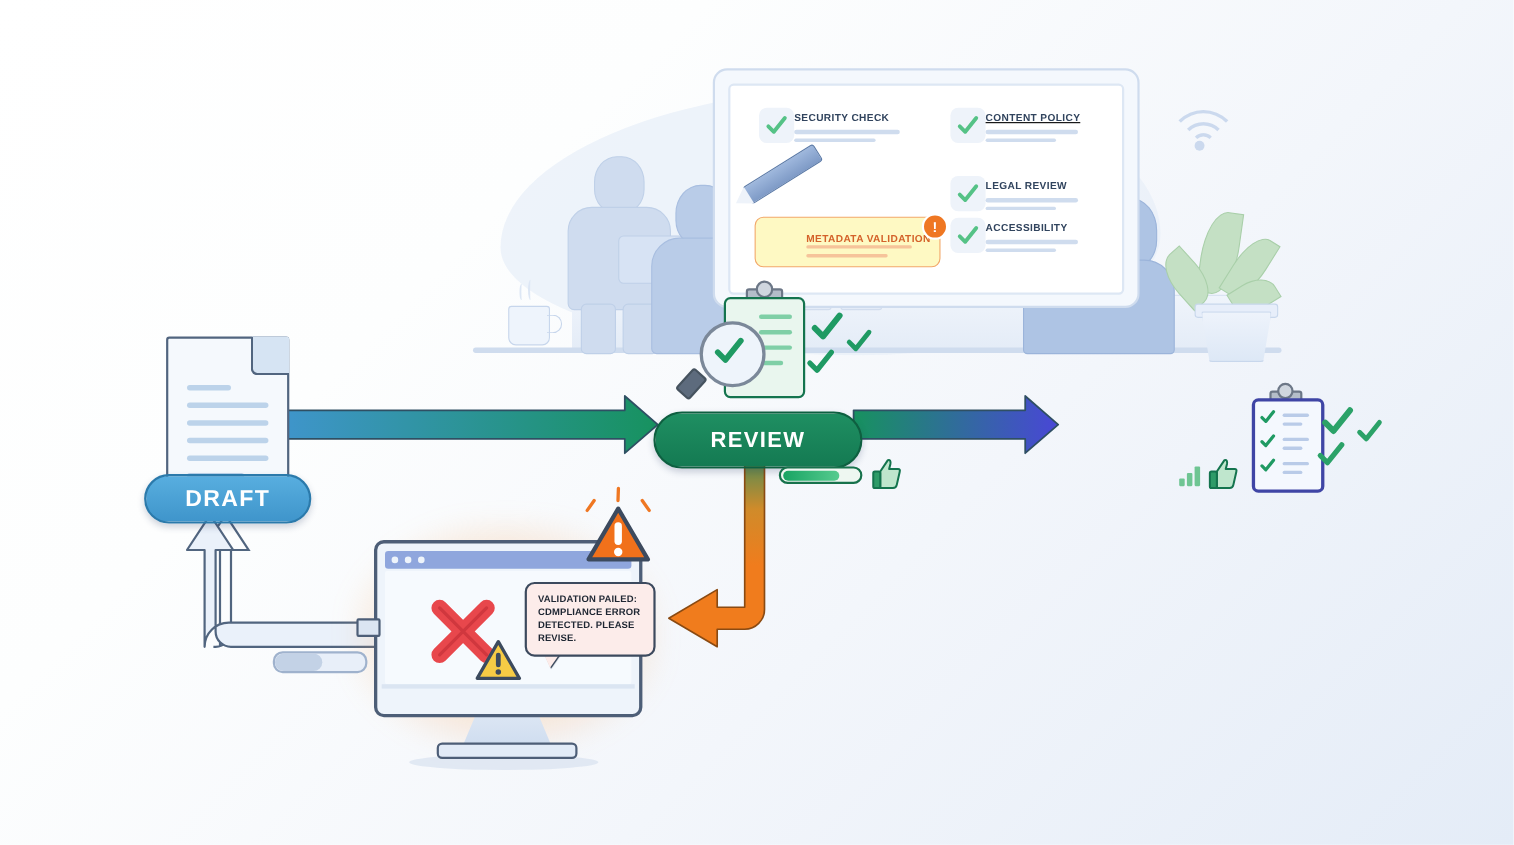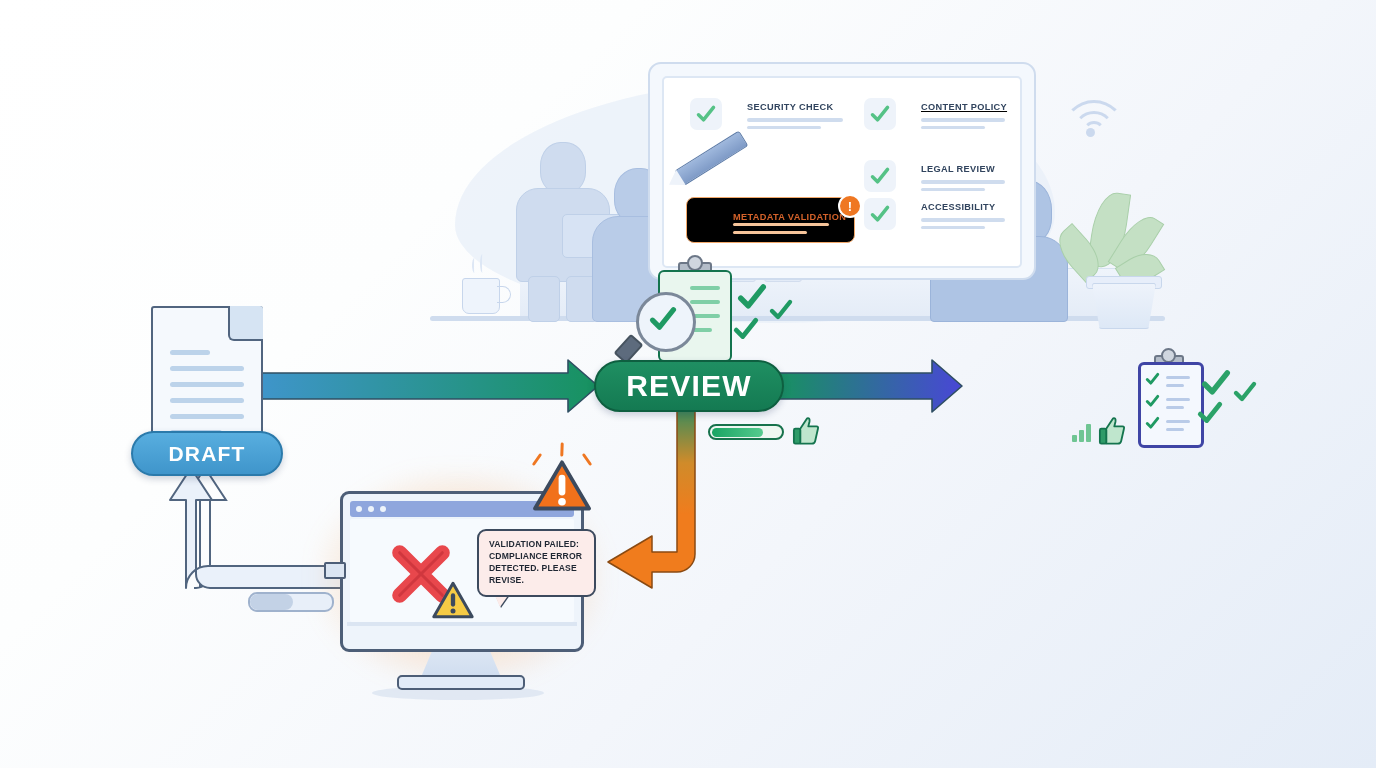--- a/index.html
+++ b/index.html
@@ -65,36 +65,36 @@
   .mon-outer{
     position:absolute;left:648px;top:62px;width:384px;height:214px;
     background:#f4f8fd;border:2.4px solid #cfdcee;border-radius:13px;
   }
   .mon-inner{
     position:absolute;left:662px;top:76px;width:356px;height:188px;
     background:#ffffff;border:2px solid #dde7f4;border-radius:5px;
   }
   .mon-stand{position:absolute;left:800px;top:264px;width:82px;height:10px;background:#e6eef9;border:1.6px solid #cfdcee;border-radius:0 0 4px 4px;}
 
-  .chk{position:absolute;display:flex;align-items:flex-start;gap:25px;}
+  .chk{position:absolute;display:flex;align-items:flex-start;gap:0;}
   .chkbox{
     width:32px;height:32px;border-radius:7px;background:#eef3fa;
     display:flex;align-items:center;justify-content:center;flex:0 0 auto;
   }
   .chkmark{width:20px;height:20px;}
   .chklabel{
     font-size:9.2px;font-weight:bold;color:#31445e;letter-spacing:.35px;
     white-space:nowrap;line-height:1;padding-top:5px;
   }
   .chklines{margin-top:6px;display:flex;flex-direction:column;gap:4px;}
   .chkline{height:3.4px;border-radius:2px;background:#cfdcee;}
 
   .chk-alert{
     position:absolute;left:686px;top:197px;width:167px;height:44px;
-    background:#000000;border:1.7px solid #f2a86a;border-radius:8px;
+    background:#fef9c3;border:1.7px solid #f2a86a;border-radius:8px;
   }
   .chk-alert .chklabel{color:#d4622a;position:absolute;left:46px;top:10px;}
   .chk-alert .chkline{background:#f6c49a;}
   .badge{
     position:absolute;left:838px;top:194px;width:20px;height:20px;border-radius:50%;
     background:#ef7722;border:2px solid #fff;color:#fff;font-size:13px;font-weight:bold;
     display:flex;align-items:center;justify-content:center;line-height:1;
   }
 
   
@@ -109,21 +109,21 @@
     border-top:9px solid transparent;border-bottom:9px solid transparent;border-right:14px solid #eef3fa;
   }
 
   
   .pill{
     position:absolute;display:flex;align-items:center;justify-content:center;
     border-radius:40px;color:#fff;font-weight:bold;letter-spacing:1.2px;
     box-shadow:0 3px 7px rgba(30,50,90,.22);
   }
   #draft-pill{left:131px;top:431px;width:148px;height:41px;background:linear-gradient(180deg,#58aedf,#3f95cb);border:2px solid #2b7aab;font-size:21px;}
-  #review-pill{left:594px;top:360px;width:186px;height:48px;background:linear-gradient(180deg,#1f8f62,#147a52);border:2px solid #0e5f40;font-size:30px;}
+  #review-pill{left:594px;top:374px;width:186px;height:48px;background:linear-gradient(180deg,#1f8f62,#147a52);border:2px solid #0e5f40;font-size:20px;}
   #publish-pill{left:966px;top:362px;width:176px;height:46px;background:linear-gradient(180deg,#5250e0,#3f3ccb);border:2px solid #2e2ba8;font-size:24px;}
 
   
   .doc{
     position:absolute;left:151px;top:306px;width:108px;height:140px;
     background:#f5f9fd;border:2px solid #51657f;border-radius:3px;
   }
   .docfold{
     position:absolute;right:-2px;top:-2px;width:33px;height:33px;
     background:#d6e4f3;border-left:2px solid #51657f;border-bottom:2px solid #51657f;

